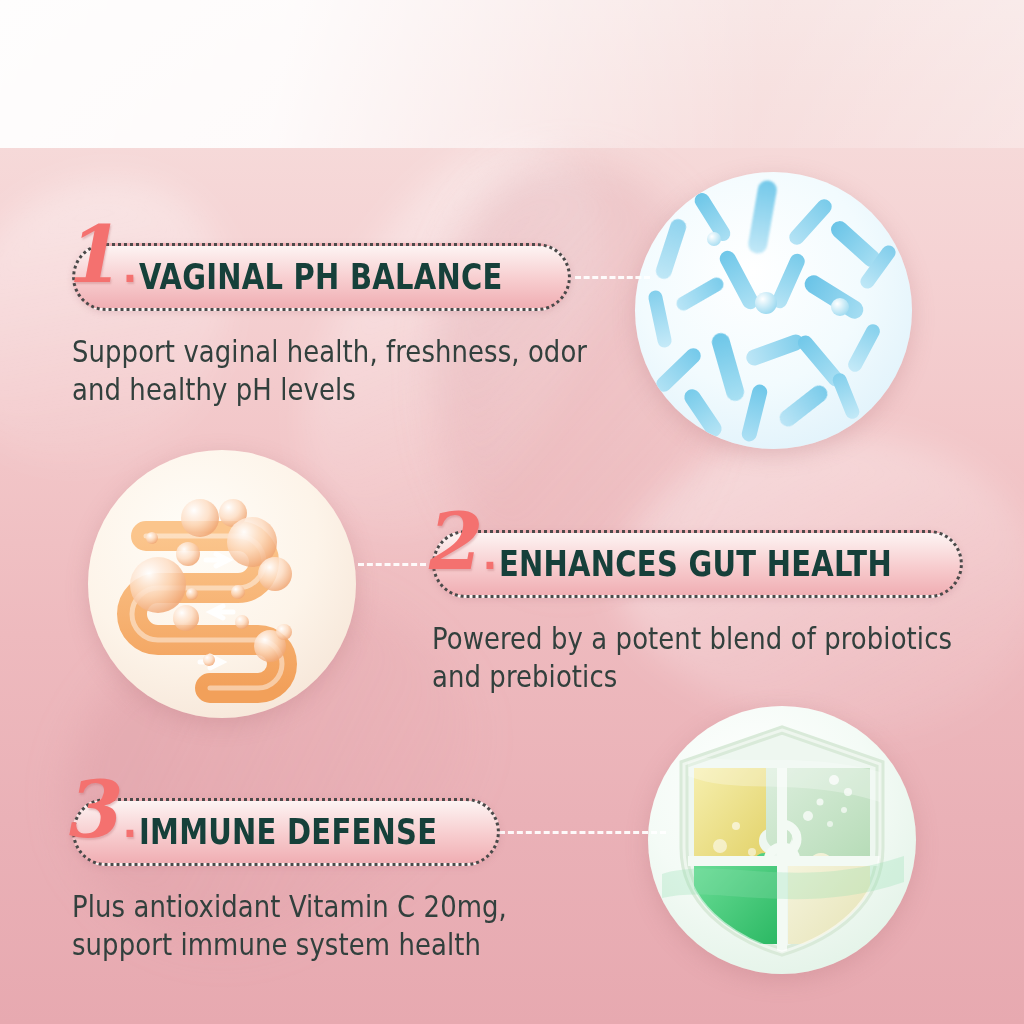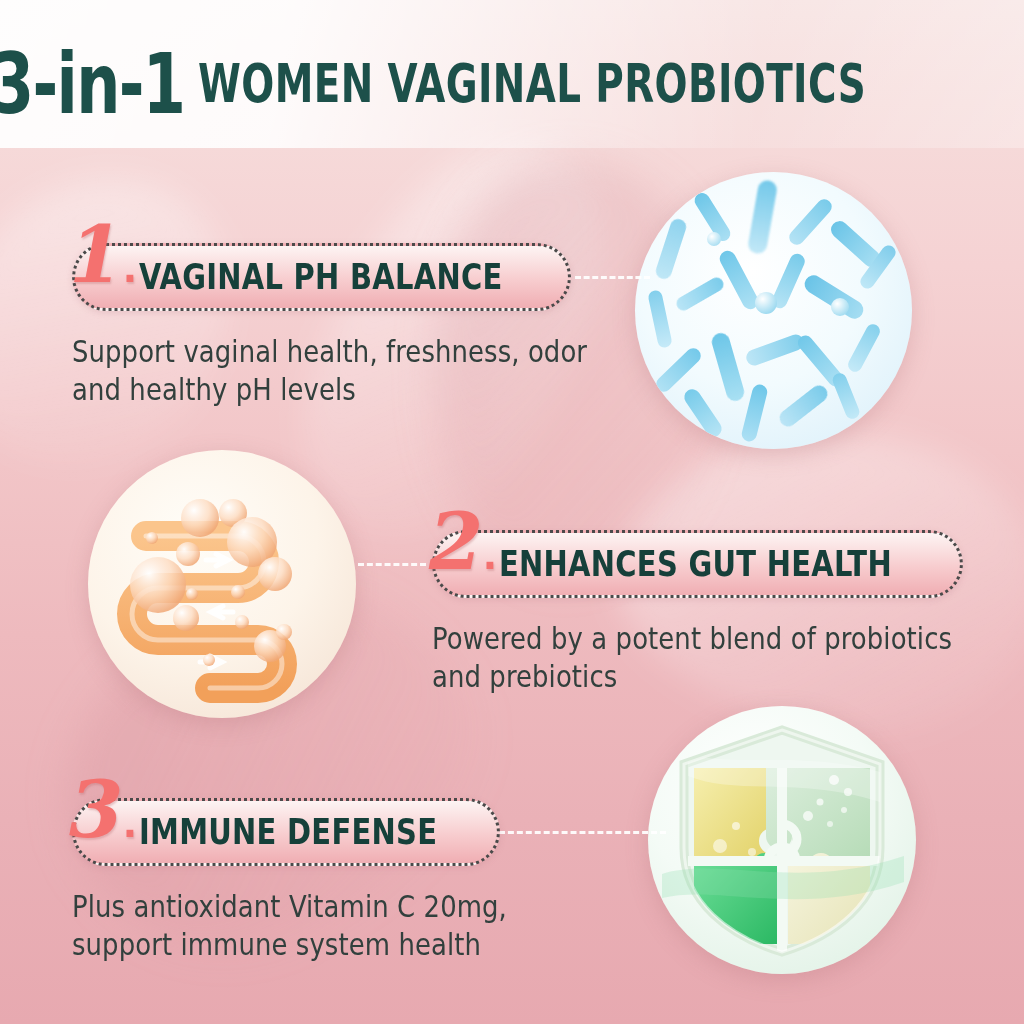--- a/index.html
+++ b/index.html
@@ -111,24 +111,20 @@
 
 <div id="stage">
 
   <div class="petal pw" style="left:330px;top:130px;width:250px;height:420px;border-radius:60% 40% 55% 45%/70% 30% 70% 30%;transform:rotate(18deg);"></div>
   <div class="petal pd" style="left:60px;top:600px;width:420px;height:330px;border-radius:55% 45% 60% 40%/50% 60% 40% 50%;transform:rotate(-24deg);"></div>
   <div class="petal pw" style="left:620px;top:430px;width:420px;height:300px;border-radius:60% 40% 45% 55%/60% 45% 55% 40%;transform:rotate(12deg);"></div>
   <div class="petal pd" style="left:430px;top:160px;width:300px;height:420px;border-radius:50% 50% 60% 40%/60% 40% 60% 40%;transform:rotate(-8deg);"></div>
   <div class="petal pw" style="left:-40px;top:170px;width:260px;height:300px;border-radius:55% 45% 50% 50%/55% 50% 50% 45%;transform:rotate(30deg);"></div>
 
   <div id="headband"></div>
-  <div id="header">
-    <span id="title-main" style="color:#1d504a">3-in-1</span>
-    <span id="title-sub" style="color:#1d504a">WOMEN VAGINAL PROBIOTICS</span>
-  </div>
 
   <div class="circle c-shadow" id="img-bacteria" style="left:635px;top:172px;width:277px;height:277px;">
     <div class="rod" style="left:28px;top:46px;width:16px;height:62px;background:linear-gradient(180deg,#8fd3ee,#bfe7f6);transform:rotate(18deg);filter:blur(.4px);"></div>
     <div class="rod" style="left:70px;top:18px;width:15px;height:54px;background:linear-gradient(180deg,#6cc6e8,#aadff3);transform:rotate(-32deg);"></div>
     <div class="rod" style="left:118px;top:8px;width:19px;height:74px;background:linear-gradient(180deg,#74c9ea,#c2e8f7);transform:rotate(10deg);filter:blur(.8px);"></div>
     <div class="rod" style="left:168px;top:22px;width:15px;height:56px;background:linear-gradient(180deg,#79cbea,#b5e3f5);transform:rotate(42deg);"></div>
     <div class="rod" style="left:212px;top:42px;width:17px;height:60px;background:linear-gradient(180deg,#6ac4e7,#a8dff3);transform:rotate(-48deg);"></div>
     <div class="rod" style="left:18px;top:118px;width:14px;height:58px;background:linear-gradient(180deg,#83cfec,#c6eaf8);transform:rotate(-12deg);"></div>
     <div class="rod" style="left:58px;top:96px;width:14px;height:52px;background:linear-gradient(180deg,#7bcceb,#b9e5f6);transform:rotate(60deg);filter:blur(.5px);"></div>
     <div class="rod" style="left:96px;top:76px;width:16px;height:64px;background:linear-gradient(180deg,#6fc7e9,#aee1f4);transform:rotate(-28deg);"></div>

